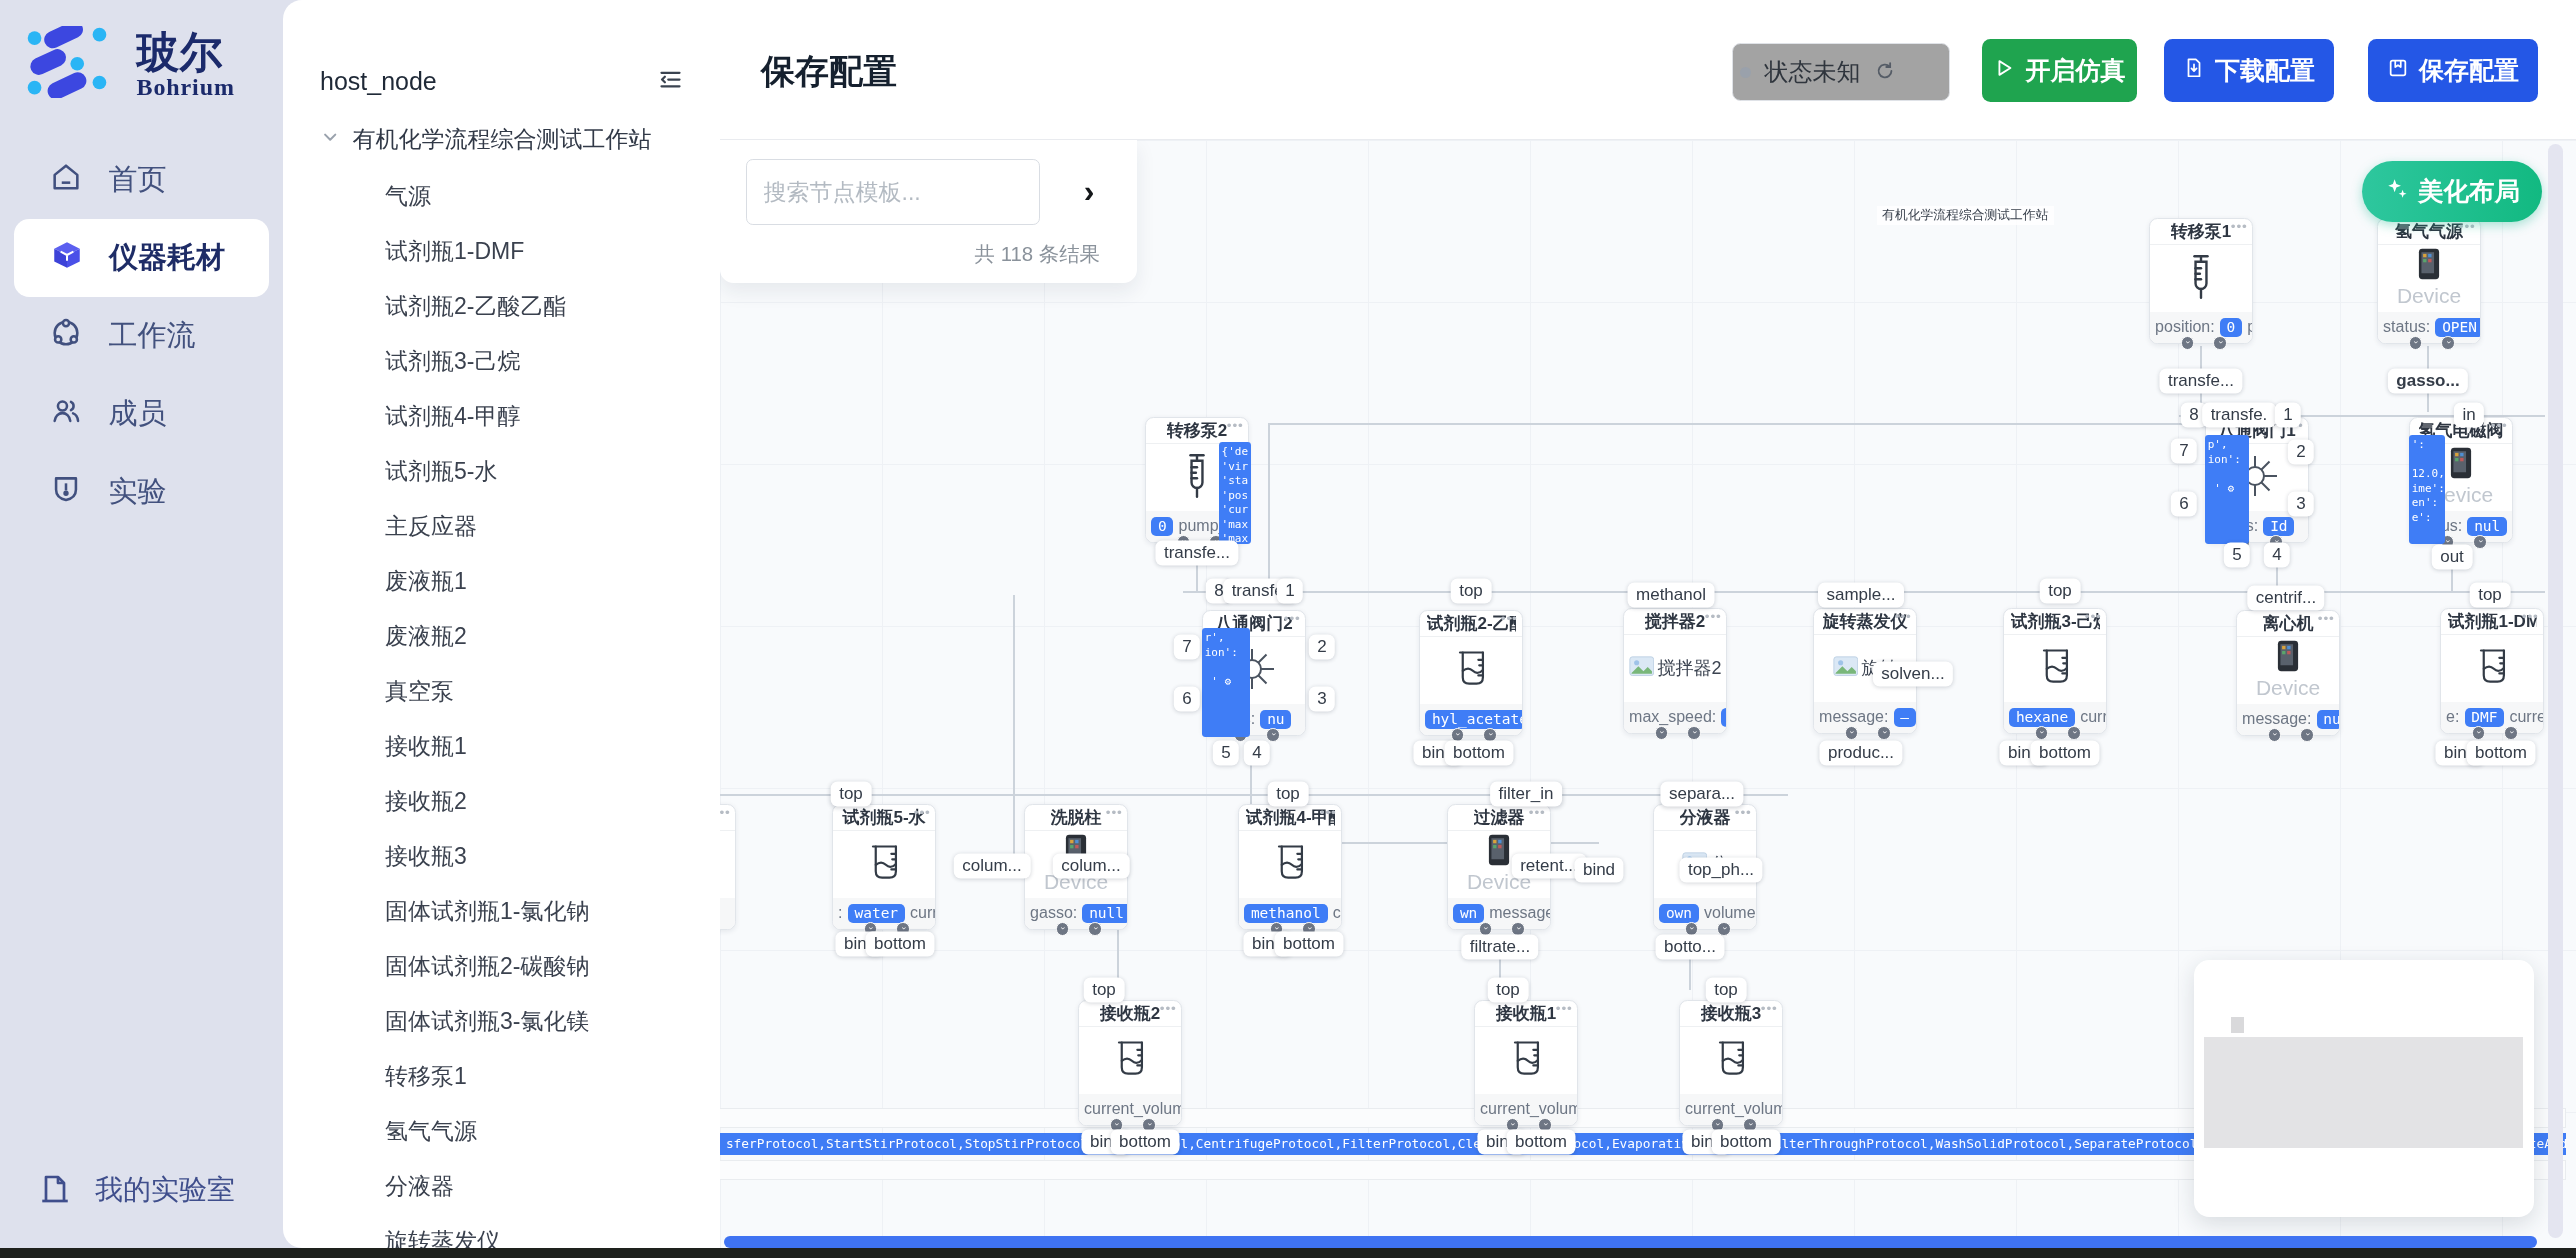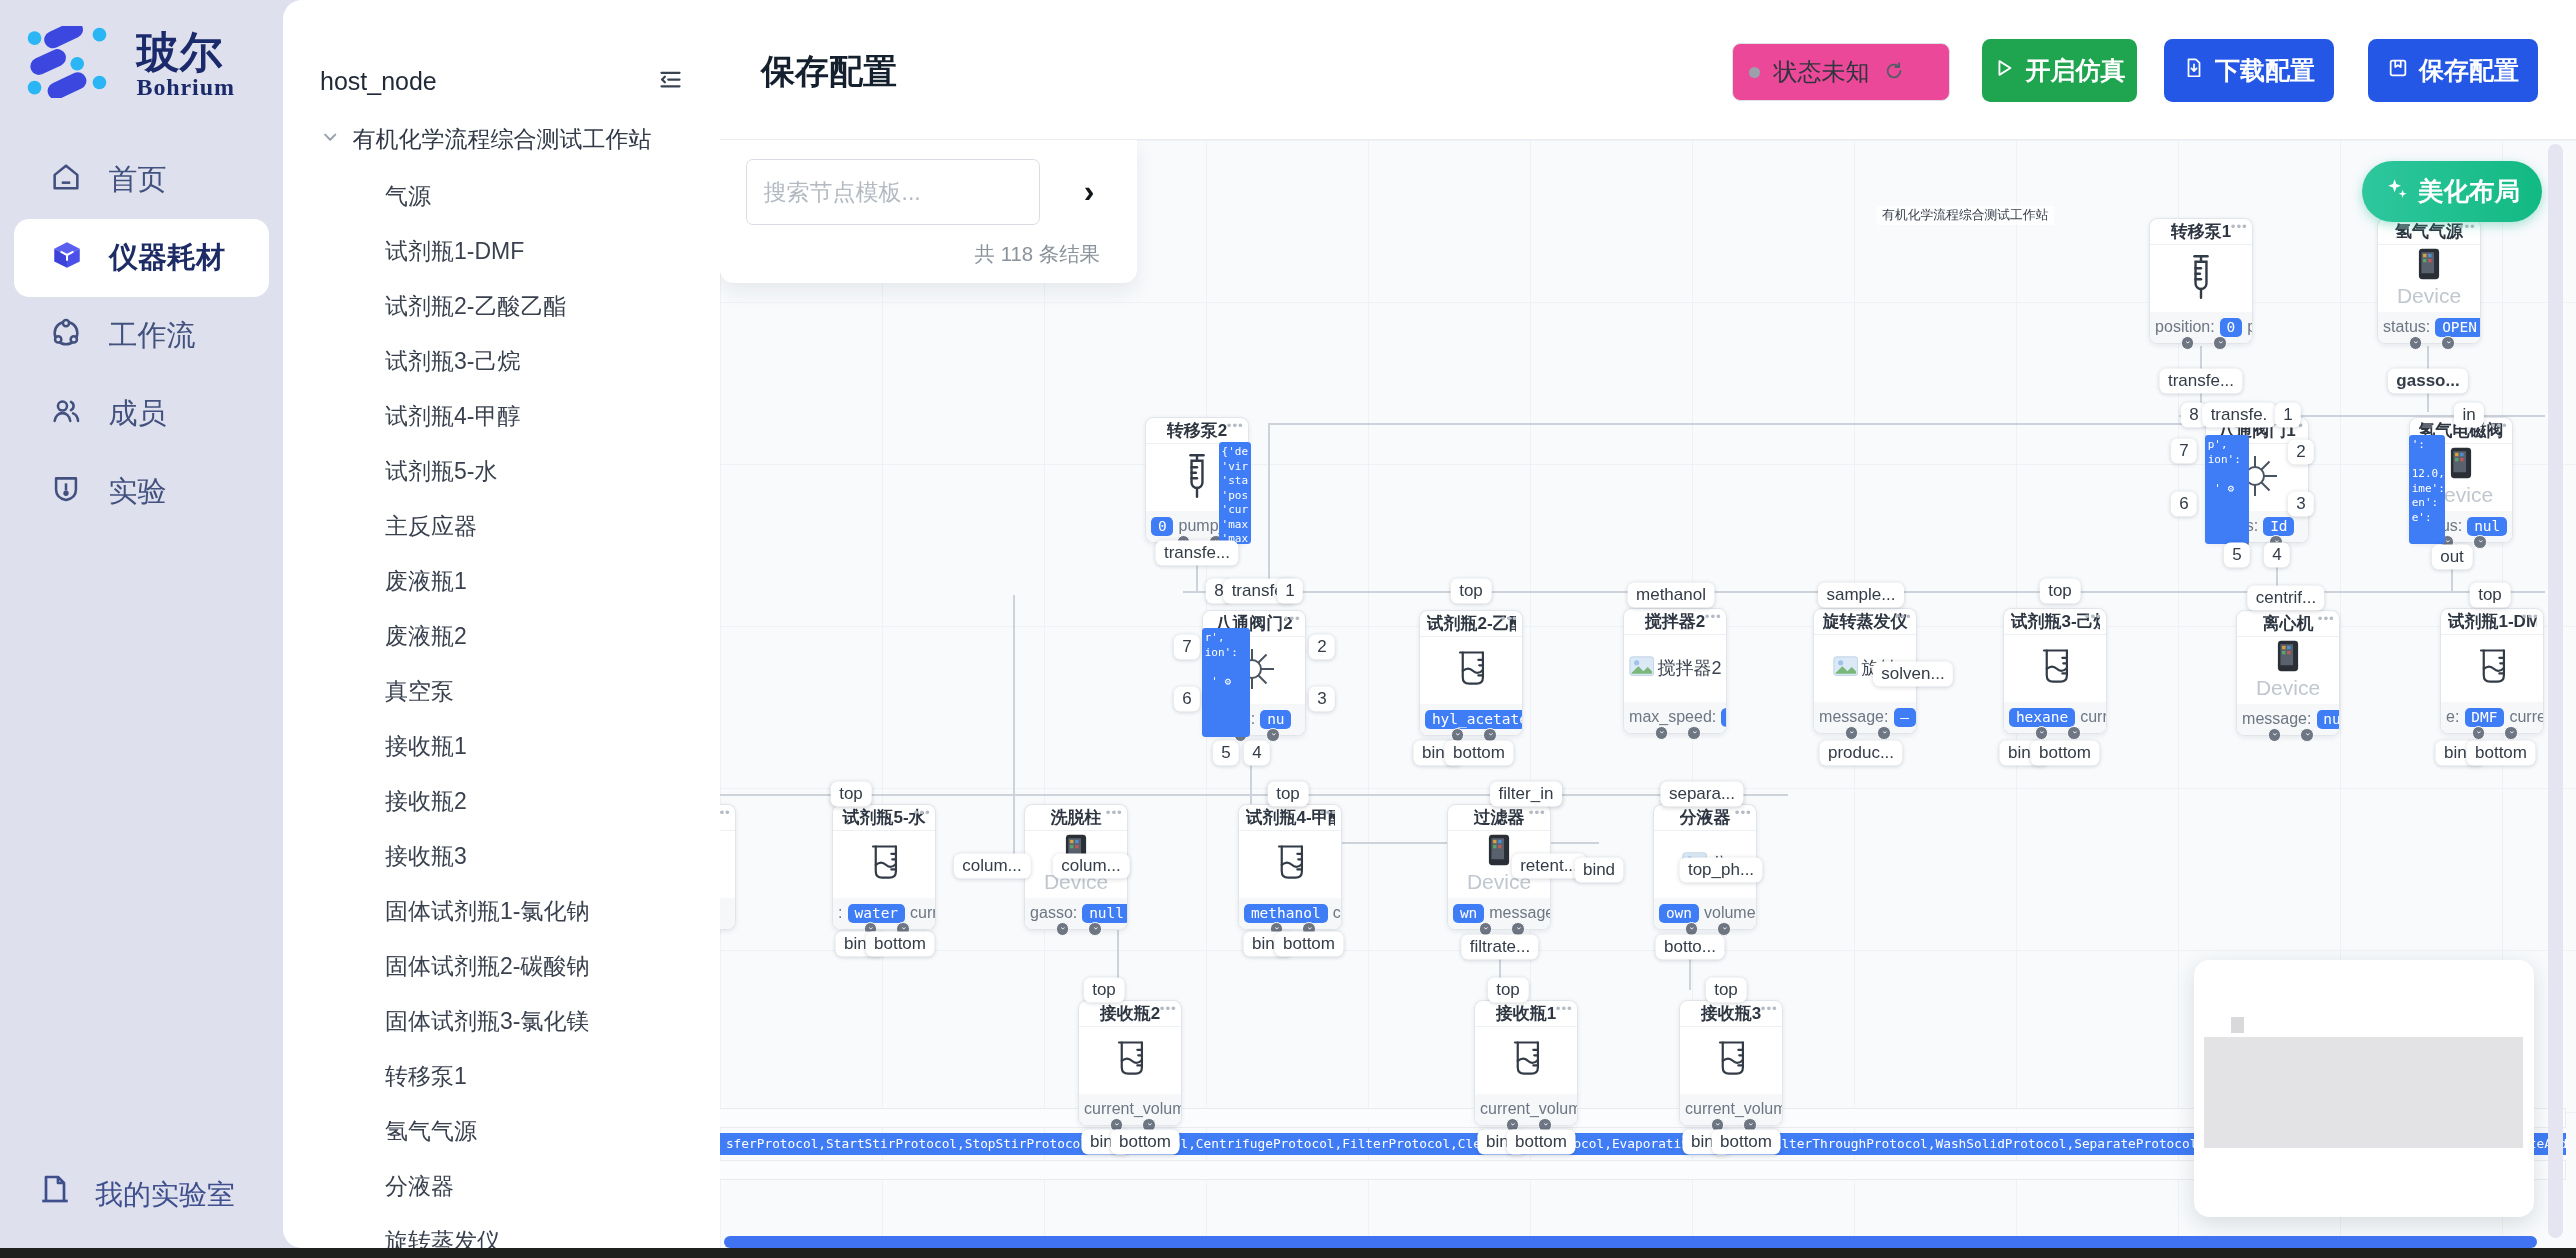--- a/index.html
+++ b/index.html
@@ -6,34 +6,34 @@
   html,body { width:2576px; height:1258px; overflow:hidden; font-family:"Liberation Sans",sans-serif; background:#dee1ed; }
 
   
   #sidebar { position:absolute; left:0; top:0; width:283px; height:1248px; background:#dee1ed; }
   .logo-row { position:absolute; left:25.5px; top:25.5px; display:flex; align-items:flex-end; gap:29px; }
   .logo-name { font-size:43px; font-weight:bold; color:#1b2a6b; line-height:44px; }
   .logo-sub { font-size:24px; font-weight:bold; color:#1b2a6b; letter-spacing:0.9px;font-family:Liberation Serif, serif; }
   .nav { position:absolute; left:0; top:141px; width:283px; }
   .nav-item { position:relative; height:78px; display:flex; align-items:center; gap:25.5px; padding-left:49px; color:#42517e; font-size:29px; cursor:pointer; }
   .nav-item.active { background:#ffffff; border-radius:15.3px; margin:0 13.6px; padding-left:36px; color:#1e2c66; font-weight:bold; height:78px; }
-  .nav-foot { position:absolute; left:37px; bottom:34px; display:flex; align-items:flex-end; gap:22px; color:#3f4e8c; font-size:28px; }
+  .nav-foot { position:absolute; left:37px; bottom:34px; display:flex; align-items:flex-start; gap:22px; color:#3f4e8c; font-size:28px; }
 
   
   #treepanel { position:absolute; left:283px; top:0; width:437px; height:1248px; background:#ffffff; border-radius:19px 0 0 19px; overflow:hidden; }
   .tree-head { position:absolute; left:0; top:51px; width:437px; height:60px; display:flex; align-items:center; justify-content:space-between; padding:0 36px 0 37px; }
   .tree-title { font-size:25px; color:#1f2937; }
   .tree-root { position:absolute; left:37px; top:124px; display:flex; align-items:center; gap:12px; font-size:23px; color:#313947; }
   .tree-items { position:absolute; left:102px; top:169px; right:8.5px; }
   .tree-item { height:55px; display:flex; align-items:center; font-size:23px; color:#3a414e; cursor:pointer; white-space:nowrap; }
 
   
   #mainheader { position:absolute; left:720px; top:0; width:1856px; height:140px; background:#ffffff; border-bottom:0.9px solid #e9ebef; }
   .page-title { position:absolute; left:41px; top:49px; font-size:34px; font-weight:bold; color:#15202e; }
-  .status-chip { position:absolute; left:1012px; top:43px; width:218px; height:58px; background:#ec4899; border:0.9px solid #dfe2e7; border-radius:8.5px; display:flex; align-items:center; gap:13.6px; padding:0 16px; cursor:pointer; }
+  .status-chip { position:absolute; left:1012px; top:43px; width:218px; height:58px; background:#a3a3a3; border:0.9px solid #dfe2e7; border-radius:8.5px; display:flex; align-items:center; gap:13.6px; padding:0 7px; cursor:pointer; }
   .status-dot { width:11px; height:11px; border-radius:50%; background:#9aa1ab; }
   .status-text { font-size:24px; color:#2f353d; }
   .hbtn { position:absolute; top:39px; height:63px; border-radius:8.5px; display:flex; align-items:center; justify-content:center; gap:10.2px; color:#fff; font-size:25px; font-weight:bold; cursor:pointer; border:none; }
   #btn-sim  { left:1262px; width:155px; background:#1fa44f; }
   #btn-dl   { left:1444px; width:170px; background:#2457e6; }
   #btn-save { left:1648px; width:170px; background:#2457e6; }
 
   
   #canvas { position:absolute; left:720px; top:140px; width:1856px; height:1108px; overflow:hidden;
     background-color:#f8fafc;

